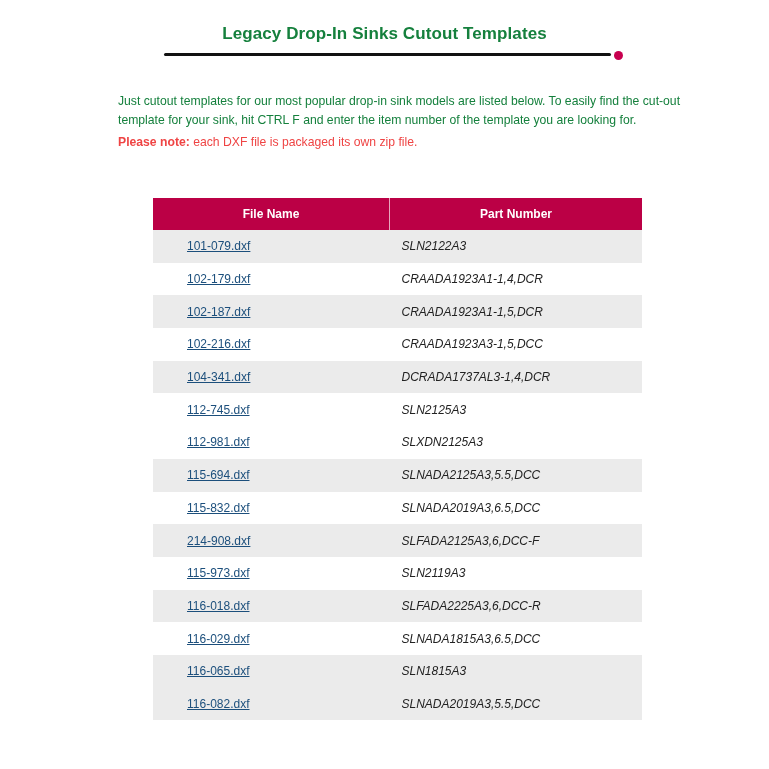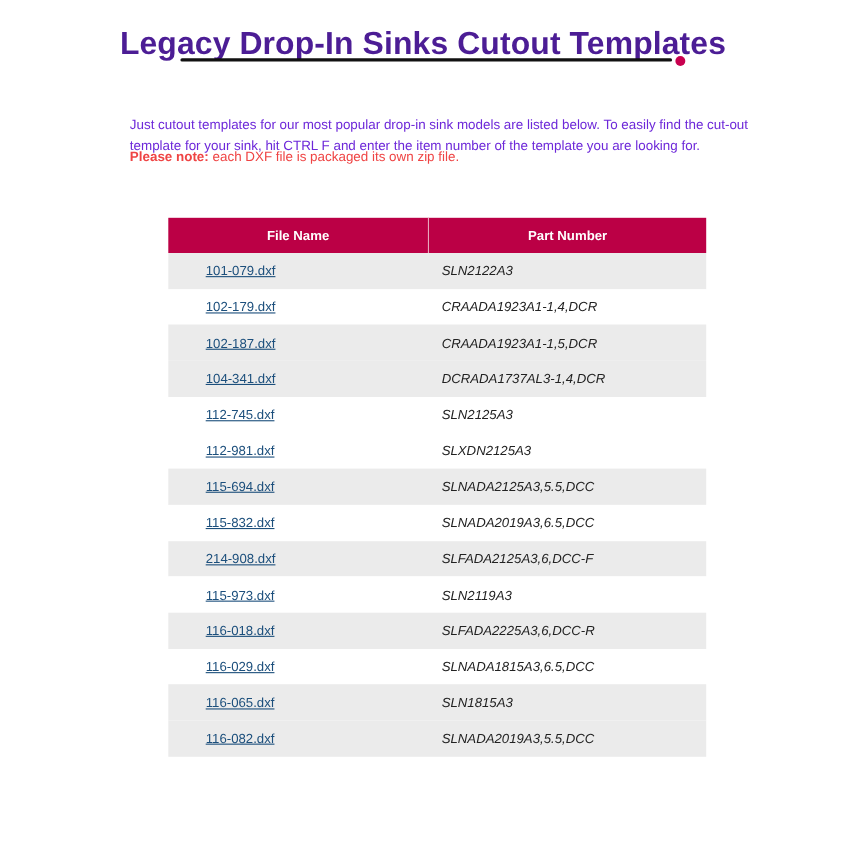--- a/index.html
+++ b/index.html
@@ -18,23 +18,23 @@
     .title-wrap {
       position: absolute;
       top: 24px;
       left: 0;
       width: 769px;
       text-align: center;
     }
     .page-title {
       display: inline-block;
       margin: 0;
-      font-size: 29px;
+      font-size: 17px;
       font-weight: bold;
-      color: #4c1d95;
+      color: #15803d;
       letter-spacing: 0.1px;
     }
     .title-underline {
       position: absolute;
       top: 53px;
       left: 164px;
       width: 447px;
       height: 3px;
       background: #111111;
       border-radius: 2px;
@@ -43,26 +43,26 @@
       position: absolute;
       top: 51px;
       left: 614px;
       width: 9px;
       height: 9px;
       border-radius: 50%;
       background: #c8004f;
     }
     .intro {
       position: absolute;
-      top: 104px;
+      top: 92px;
       left: 118px;
       width: 565px;
       font-size: 12.2px;
       line-height: 19px;
-      color: #6d28d9;
+      color: #15803d;
       margin: 0;
     }
     .note {
       position: absolute;
       top: 133px;
       left: 118px;
       width: 565px;
       font-size: 12.2px;
       line-height: 19px;
       color: #ef4444;
@@ -142,20 +142,24 @@
         <td class="col-part">SLN2122A3</td>
       </tr>
       <tr class="even">
         <td class="col-file"><a href="#">102-179.dxf</a></td>
         <td class="col-part">CRAADA1923A1-1,4,DCR</td>
       </tr>
       <tr class="odd">
         <td class="col-file"><a href="#">102-187.dxf</a></td>
         <td class="col-part">CRAADA1923A1-1,5,DCR</td>
       </tr>
+      <tr class="even">
+        <td class="col-file"><a href="#">102-216.dxf</a></td>
+        <td class="col-part">CRAADA1923A3-1,5,DCC</td>
+      </tr>
       <tr class="odd">
         <td class="col-file"><a href="#">104-341.dxf</a></td>
         <td class="col-part">DCRADA1737AL3-1,4,DCR</td>
       </tr>
       <tr class="even">
         <td class="col-file"><a href="#">112-745.dxf</a></td>
         <td class="col-part">SLN2125A3</td>
       </tr>
       <tr class="even">
         <td class="col-file"><a href="#">112-981.dxf</a></td>

